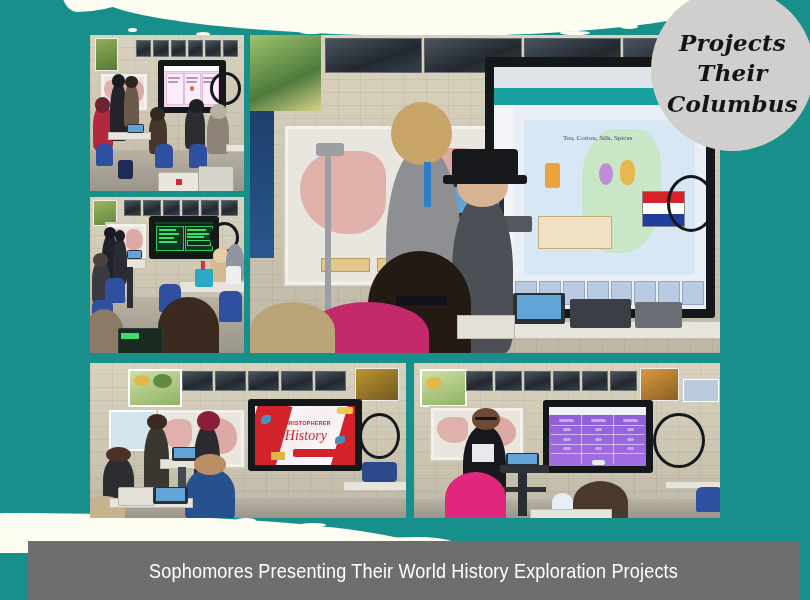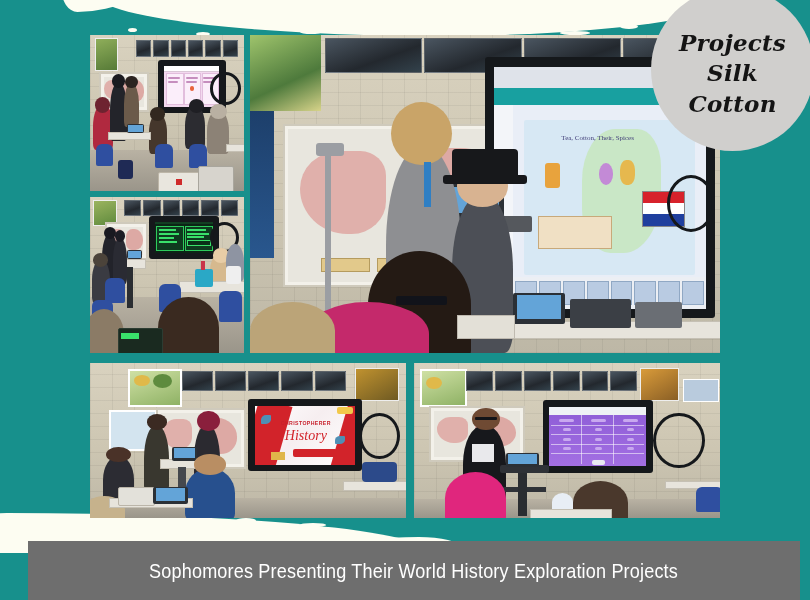--- a/index.html
+++ b/index.html
@@ -450,21 +450,21 @@
       <div style="position:absolute;left:16%;top:38%;width:1.3%;height:56%;background:#9b9ea3;"></div>
 
       <div class="tv" style="left:50%; top:7%; width:49%; height:82%; padding:2%;">
         <div class="screen">
           <div class="slide-browser">
             <div class="chrome"></div>
             <div class="chrome2"></div>
             <div class="rail"></div>
             <div class="canvasarea">
               <div class="landmass"></div>
-              <div class="title">Tea, Cotton, Their, Spices</div>
+              <div class="title">Tea, Cotton, Silk, Spices</div>
               <div class="flag"></div>
               <div class="note"></div>
               <div style="position:absolute;left:12%;top:28%;width:9%;height:16%;background:#e8a33d;border-radius:3px;"></div>
               <div style="position:absolute;left:44%;top:28%;width:8%;height:14%;background:#c38ad6;border-radius:50%;"></div>
               <div style="position:absolute;left:56%;top:26%;width:9%;height:16%;background:#e6b84e;border-radius:40%;"></div>
             </div>
             <div class="filmstrip">
                 <i></i>
                 <i></i>
                 <i></i>
@@ -617,21 +617,21 @@
       <div style="position:absolute;left:52%;top:76%;width:18%;height:28%;background:#4a382c;border-radius:50% 50% 0 0;"></div>
       <div style="position:absolute;left:45%;top:84%;width:7%;height:12%;background:#e8eef5;border-radius:50% 50% 20% 20%;"></div>
       <div class="desk" style="left:38%;top:94%;width:26%;height:6%;"></div>
       <div class="desk" style="left:82%;top:76%;width:20%;height:4%;"></div>
       <div class="chair" style="left:92%;top:80%;width:9%;height:16%;"></div>
     </div>
   </div>
 
   <div class="badge">
     <div class="badge-line">Projects</div>
-    <div class="badge-line">Silk</div>
-    <div class="badge-line">Cotton</div>
+    <div class="badge-line">Their</div>
+    <div class="badge-line">Columbus</div>
   </div>
 
   <div class="caption-bar">
     <div class="caption-text">Sophomores Presenting Their World History Exploration Projects</div>
   </div>
 
 </div>
 
 </body></html>

